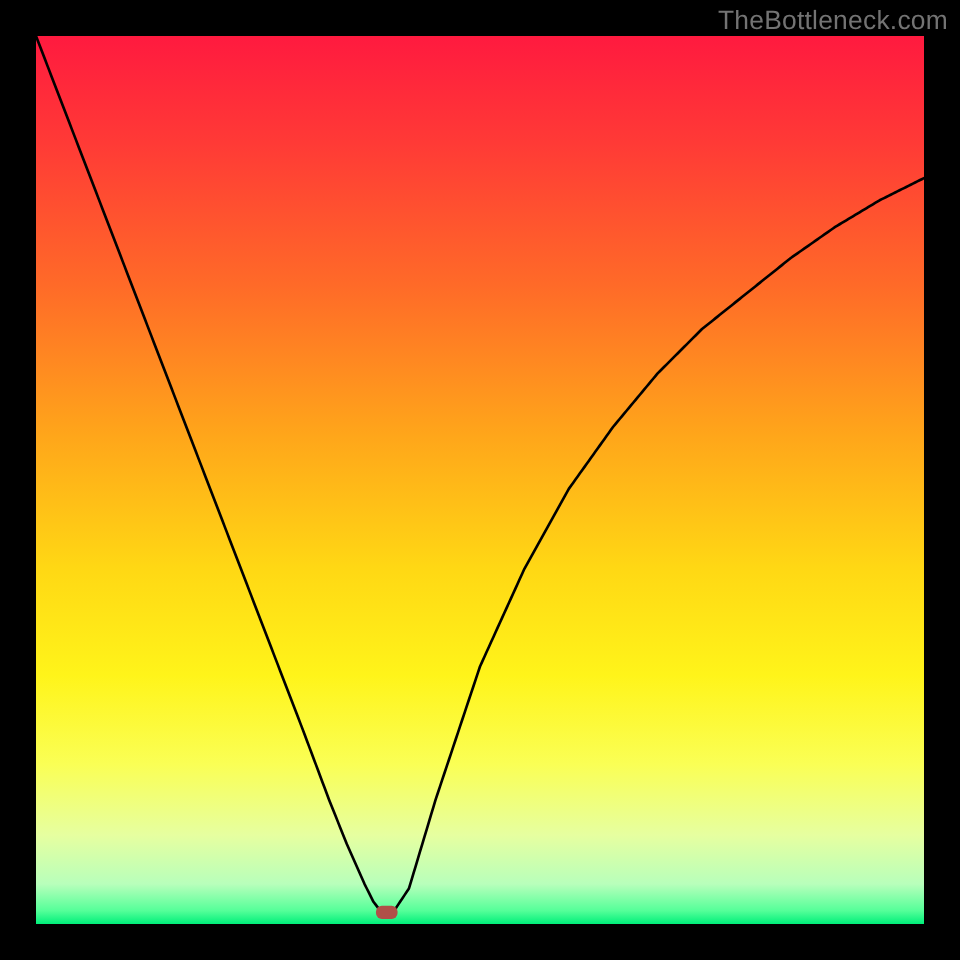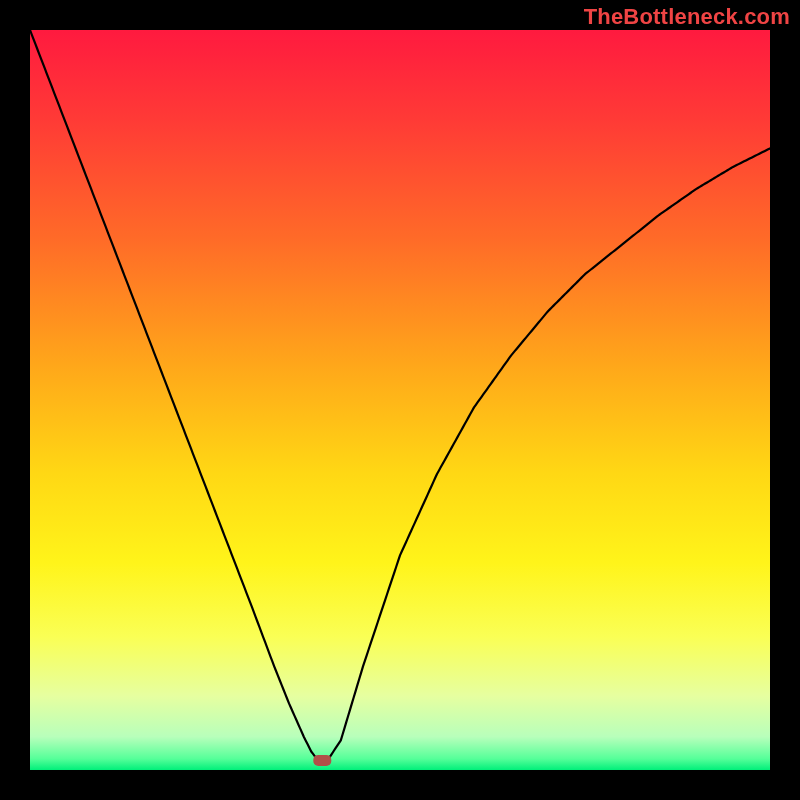--- a/index.html
+++ b/index.html
@@ -14,23 +14,23 @@
   .frame {
     position: relative;
     width: 800px;
     height: 800px;
     background: #000;
   }
   .watermark {
     position: absolute;
     top: 4px;
     right: 10px;
-    color: #ef4444;
+    color: #737373;
     font-size: 22px;
-    font-weight: 700;
+    font-weight: 400;
     letter-spacing: 0.2px;
     z-index: 20;
   }
   .plot-wrap {
     position: absolute;
     left: 30px;
     top: 30px;
     width: 740px;
     height: 740px;
     background: #000;

